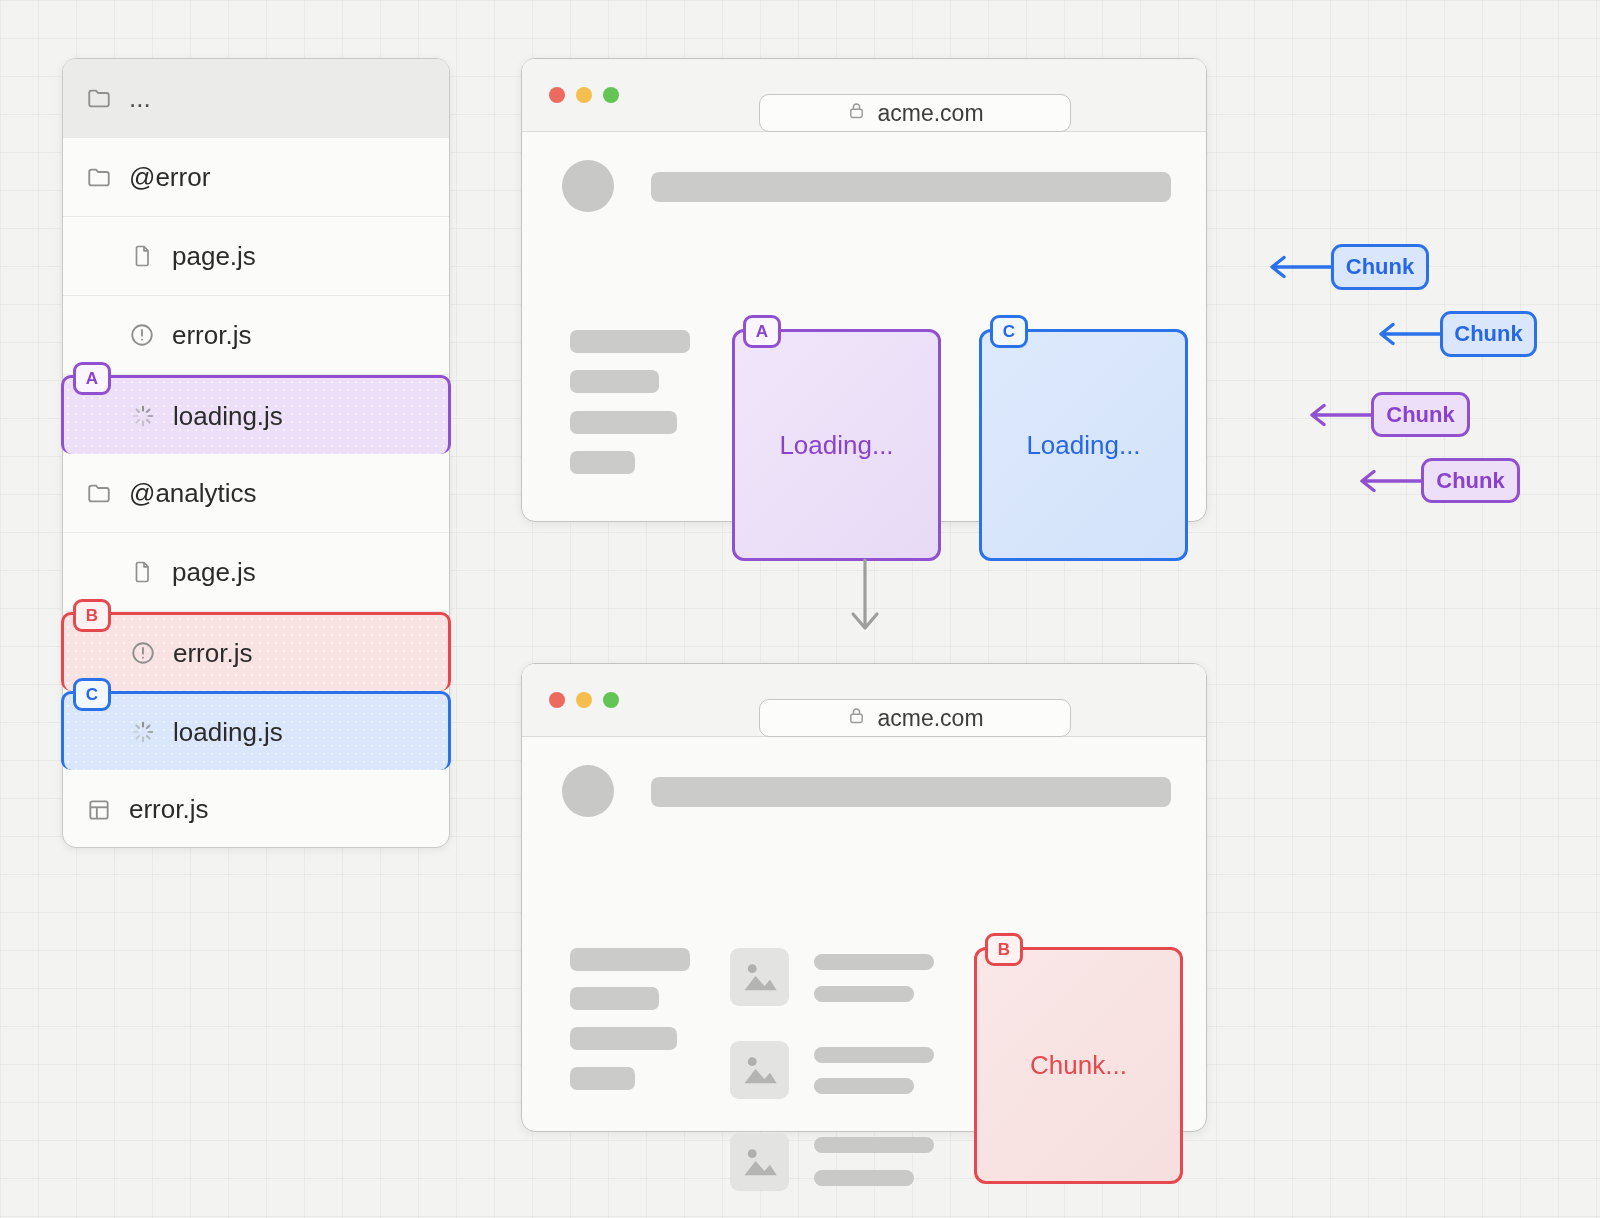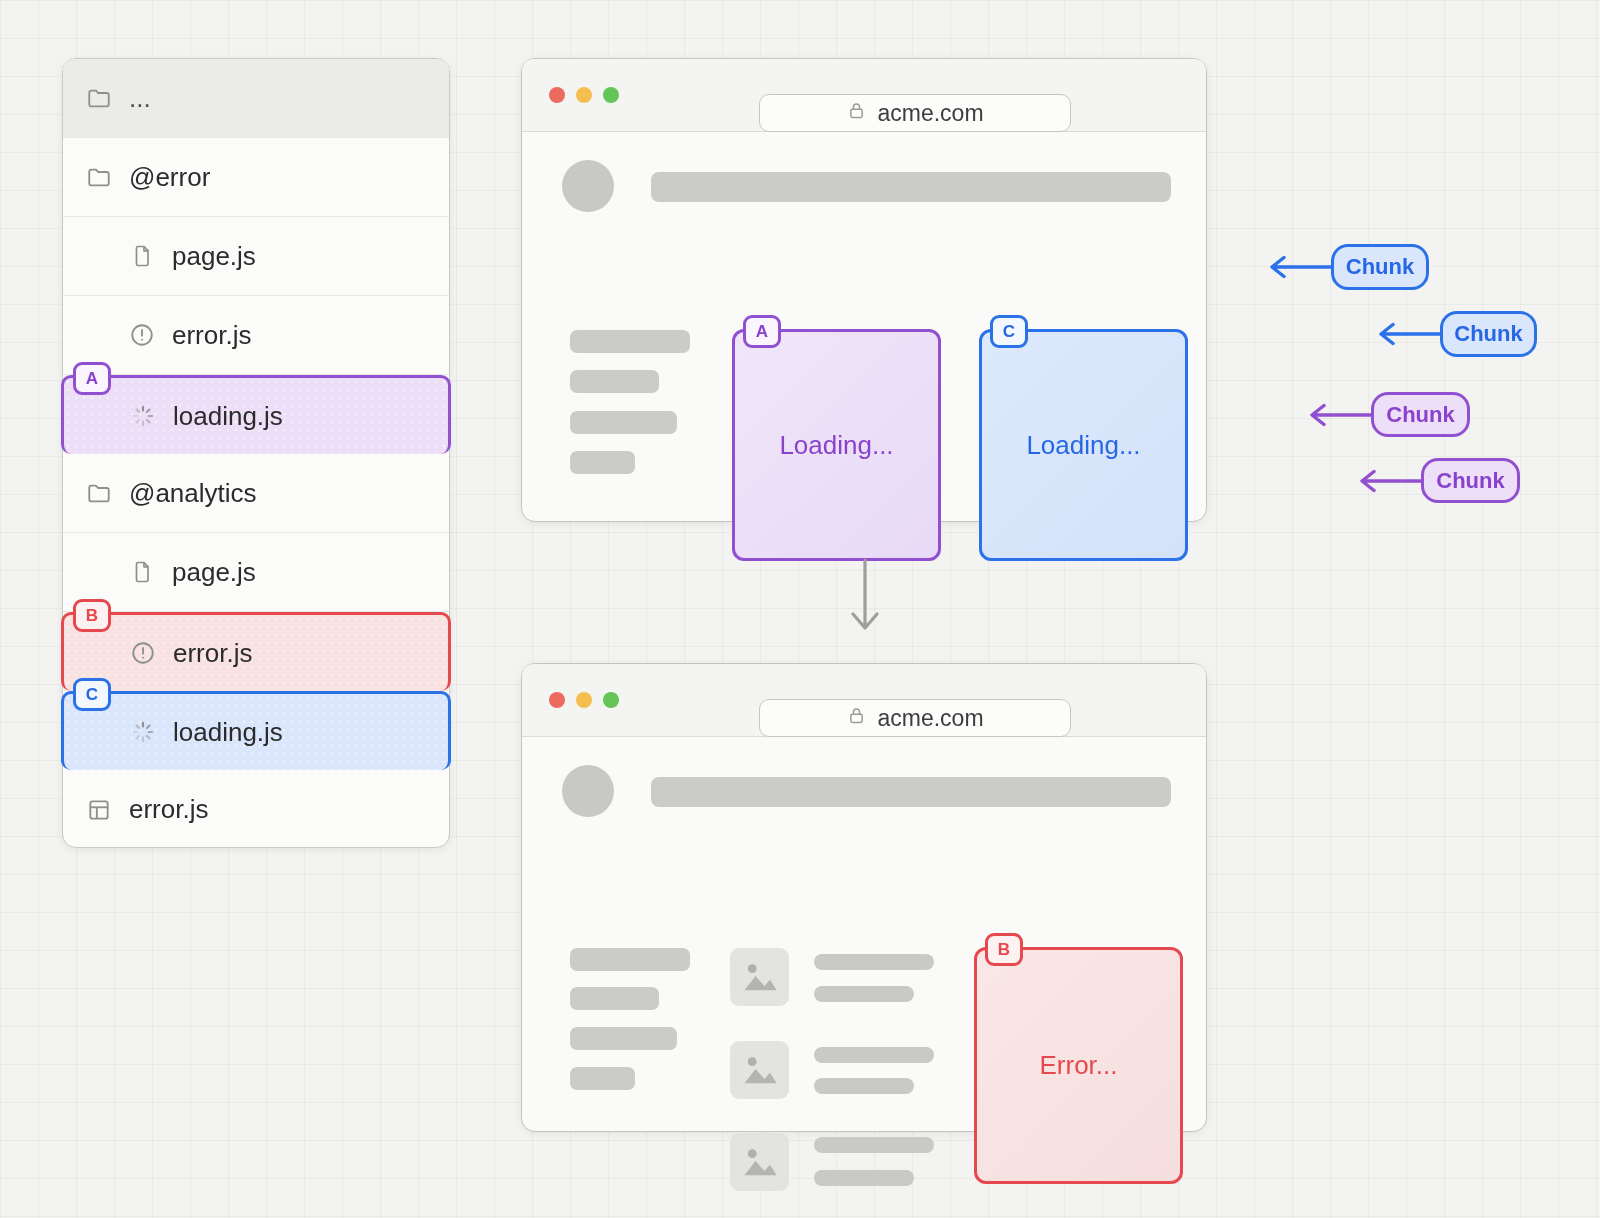--- a/index.html
+++ b/index.html
@@ -98,21 +98,21 @@
     display:flex; align-items:center; justify-content:center;
     font-size:26px; font-weight:500;
   }
   .card-purple{border:3px solid #9150cf; background:linear-gradient(135deg,#f0e6fa,#e8daf6); color:#8a42cc;}
   .card-blue  {border:3px solid #2b72e9; background:linear-gradient(135deg,#dde9fc,#d3e2fa); color:#2667e5;}
   .card-red   {border:3px solid #e5484d; background:linear-gradient(135deg,#fae7e7,#f6dede); color:#e5484d;}
   .slot-card .badge{top:-17px; left:8px;}
 
   
   .chunk{
-    position:absolute; border-radius:17px; box-sizing:border-box;
+    position:absolute; border-radius:11px; box-sizing:border-box;
     display:flex; align-items:center; justify-content:center;
     font-size:22px; font-weight:600; height:46px;
   }
   .chunk-blue{border:3px solid #2b72e9; background:#d9e6fb; color:#2667e5;}
   .chunk-purple{border:3px solid #9150cf; background:#ecdff7; color:#8a42cc;}
   .arrow-svg{position:absolute;}
 </style>
 </head>
 <body>
 
@@ -322,21 +322,21 @@
       <svg width="40" height="40" viewBox="0 0 36 36">
           <circle cx="11" cy="10.5" r="4" fill="#b0b0af"></circle>
           <path d="M4 30 L14 17 L22 26 L27 20.5 L33 30 Z" fill="#b4b4b3"></path>
         </svg>
     </div>
     <div class="tbar dots" style="left:292px;top:400px;width:120px;"></div>
     <div class="tbar dots" style="left:292px;top:433px;width:100px;"></div>
 
     <div class="slot-card card-red dots" style="left:452px;top:210px;width:209px;height:237px;">
       <span class="badge badge-red">B</span>
-      <span>Error...</span>
+      <span>Chunk...</span>
     </div>
   </div>
 </div>
 
 <svg class="arrow-svg" style="left:1261px;top:253px;" width="72" height="28" viewBox="0 0 72 28">
   <path d="M71 14 H12 M23 4.5 L11 14 L23 23.5" fill="none" stroke="#2b72e9" stroke-width="3.4" stroke-linecap="round" stroke-linejoin="round"></path>
 </svg>
 <div class="chunk chunk-blue" style="left:1331px;top:244px;width:98px;">
   <span>Chunk</span>
 </div>

